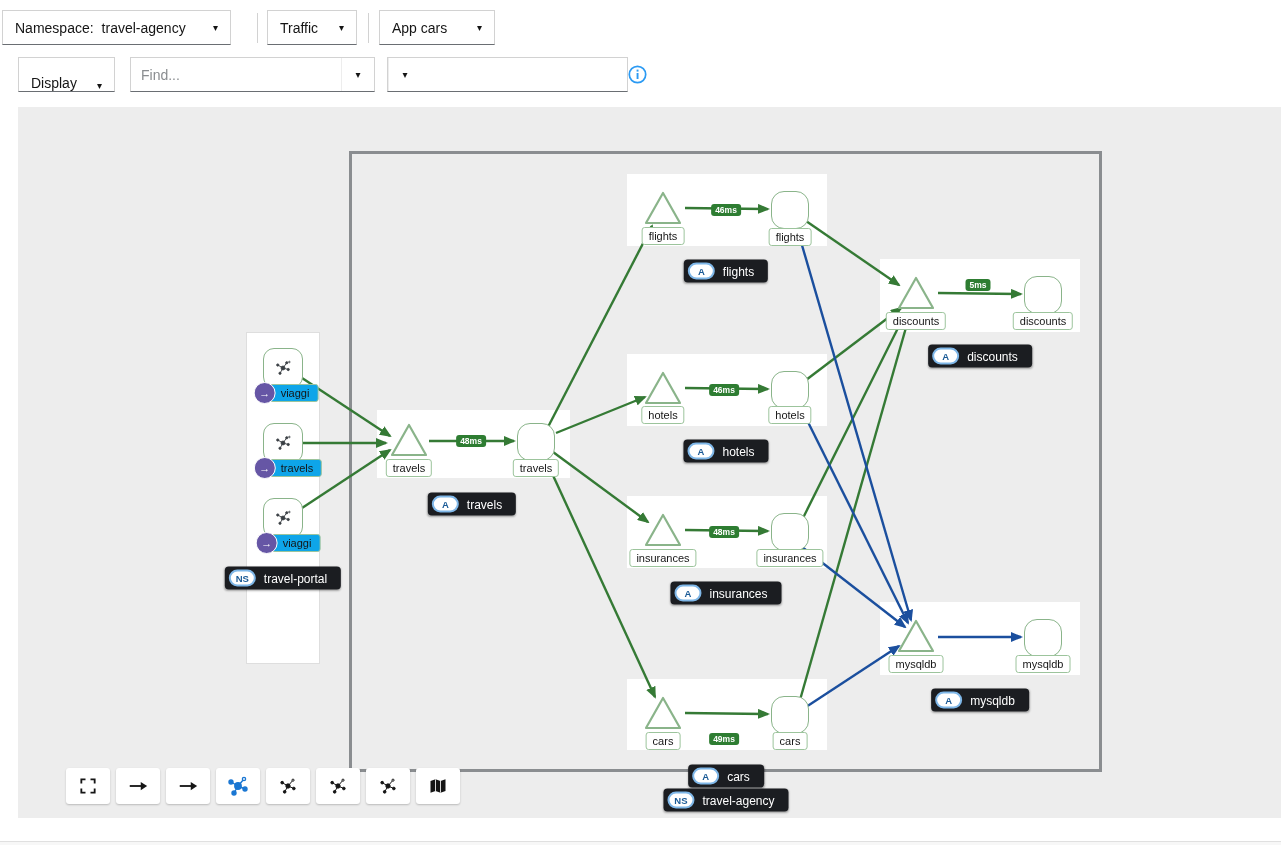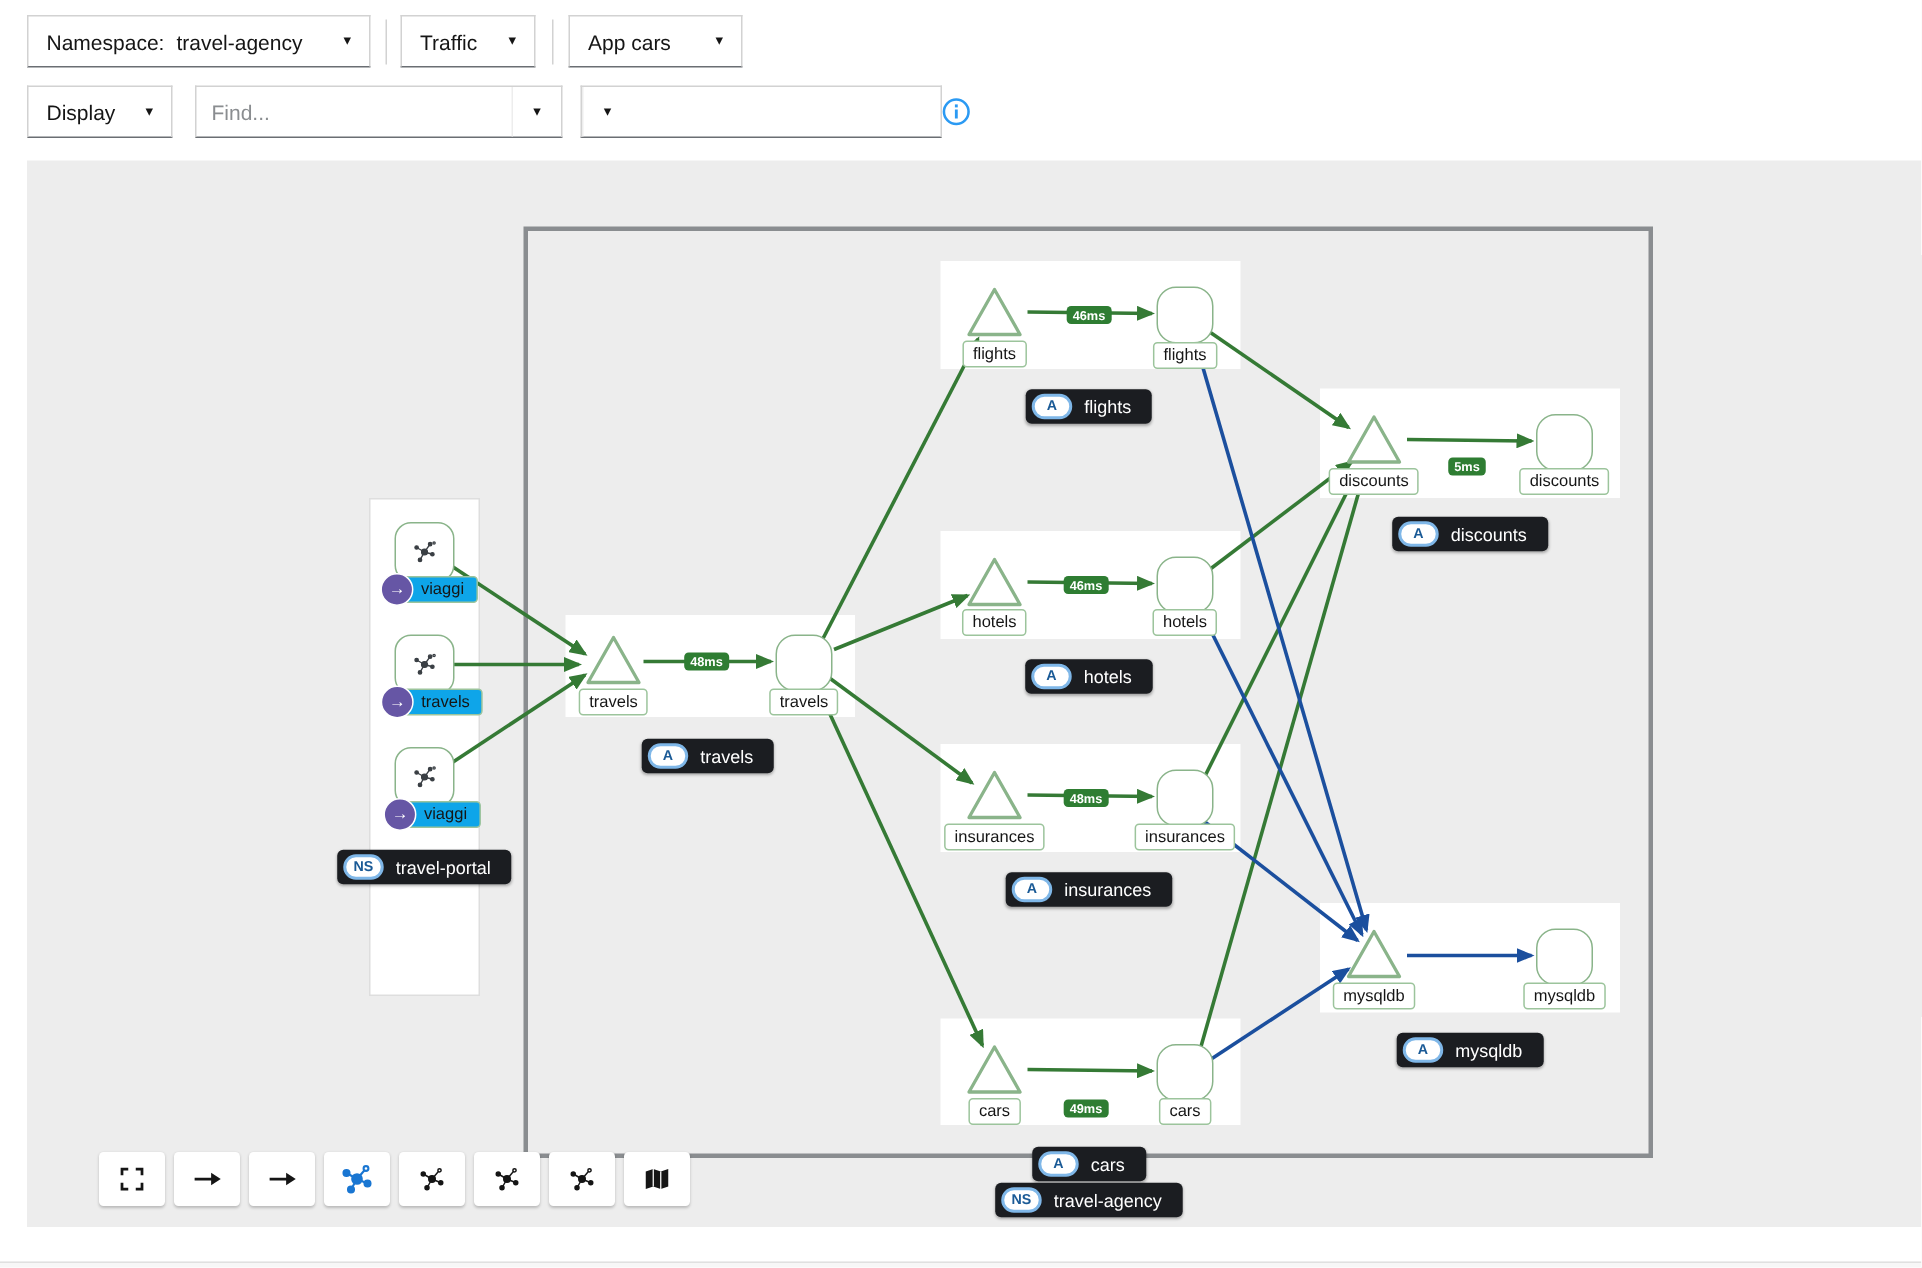--- a/index.html
+++ b/index.html
@@ -47,37 +47,37 @@
   
   .fbtn{position:absolute;width:44px;height:36px;background:#fff;border:none;border-radius:3px;cursor:pointer;
     box-shadow:0 1px 2px rgba(3,3,3,.22);display:flex;align-items:center;justify-content:center;z-index:4;padding:0;}
   .next-strip{position:absolute;left:0;top:841px;width:1281px;height:4px;background:#f7f7f7;border-top:1px solid #e0e0e0;}
 </style>
 </head>
 <body>
 
 <div id="stage">
 
-  <div class="pf-select" style="left:18px;top:10px;width:229px;">
+  <div class="pf-select" style="left:2px;top:10px;width:229px;">
     <span class="lbl">Namespace:</span>
     <span>travel-agency</span>
     <span class="caret">▾</span>
   </div>
   <div class="vdiv" style="left:257px;top:13px;"></div>
   <div class="pf-select" style="left:267px;top:10px;width:90px;">
     <span>Traffic</span>
     <span class="caret">▾</span>
   </div>
   <div class="vdiv" style="left:368px;top:13px;"></div>
   <div class="pf-select" style="left:379px;top:10px;width:116px;">
     <span>App cars</span>
     <span class="caret">▾</span>
   </div>
 
-  <div class="pf-select" style="left:18px;top:57px;width:97px;">
+  <div class="pf-select" style="left:18px;top:57px;width:97px;align-items:flex-end;">
     <span>Display</span>
     <span class="caret">▾</span>
   </div>
   <div class="pf-combo" style="left:130px;top:57px;width:245px;">
     <input placeholder="Find..." style="">
     <div class="caret-zone">
       <span>▾</span>
     </div>
   </div>
   <div class="pf-combo" style="left:387px;top:57px;width:241px;">
@@ -264,21 +264,21 @@
     <span class="oval">A</span>
     <span>cars</span>
   </div>
 
   <svg class="abs-c node" style="left:916px;top:293px;" width="42" height="38" viewBox="0 0 42 38">
     <polygon points="21,4 38,34 4,34" fill="#fff" stroke="#8ab48a" stroke-width="2.2" stroke-linejoin="round"></polygon>
   </svg>
   <div class="abs-c nlabel" style="left:916px;top:321px;">discounts</div>
   <div class="abs-c node circ-node" style="left:1043px;top:295px;"></div>
   <div class="abs-c nlabel" style="left:1043px;top:321px;">discounts</div>
-  <div class="abs-c lat" style="left:978px;top:311px;">5ms</div>
+  <div class="abs-c lat" style="left:978px;top:285px;">5ms</div>
   <div class="abs-c kbadge" style="left:980px;top:356px;">
     <span class="oval">A</span>
     <span>discounts</span>
   </div>
 
   <svg class="abs-c node" style="left:916px;top:636px;" width="42" height="38" viewBox="0 0 42 38">
     <polygon points="21,4 38,34 4,34" fill="#fff" stroke="#8ab48a" stroke-width="2.2" stroke-linejoin="round"></polygon>
   </svg>
   <div class="abs-c nlabel" style="left:916px;top:664px;">mysqldb</div>
   <div class="abs-c node circ-node" style="left:1043px;top:638px;"></div>

